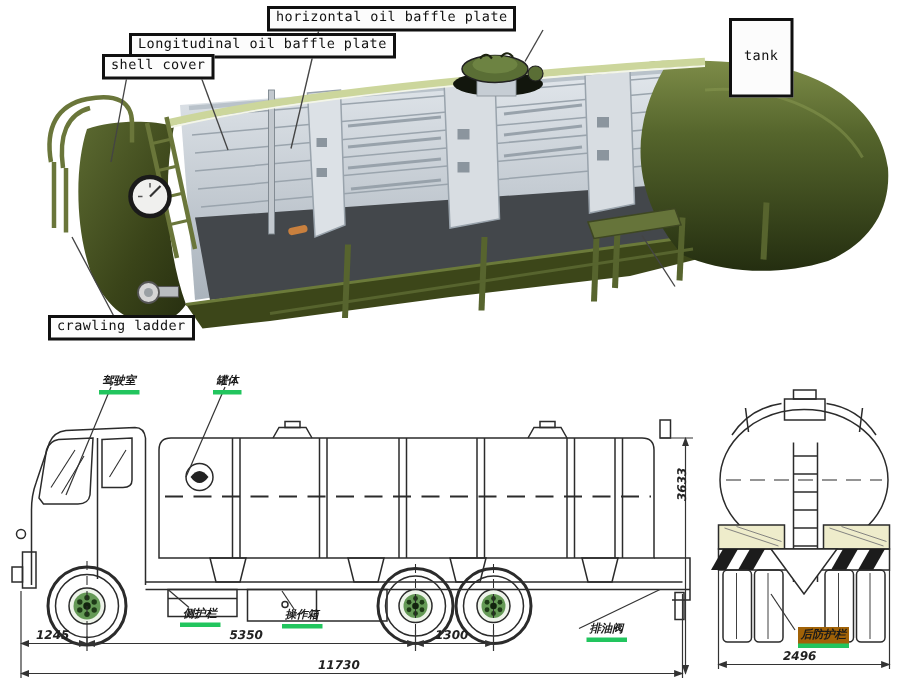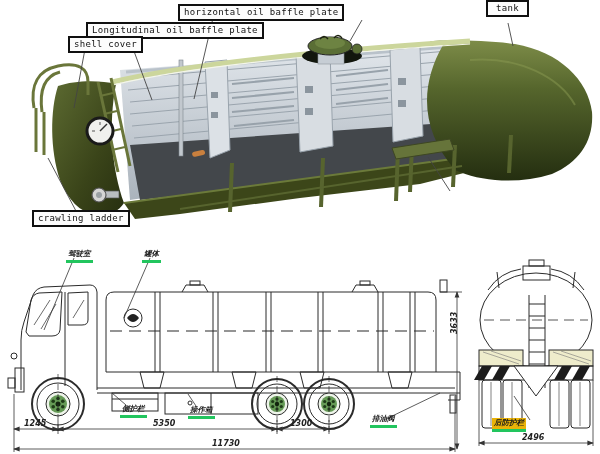--- a/index.html
+++ b/index.html
@@ -353,31 +353,31 @@
     <g stroke="#333" stroke-width="0.8">
       <line x1="479" y1="380" x2="479" y2="446"></line>
       <line x1="593" y1="380" x2="593" y2="446"></line>
       <line x1="479" y1="443" x2="593" y2="443" marker-start="url(#ar)" marker-end="url(#are)"></line>
       <line x1="530" y1="420" x2="514" y2="396"></line>
     </g>
   </g>
 </svg>
 
 <div class="elabel" style="left:178px;top:4px">horizontal oil baffle plate</div>
-<div class="elabel" style="left:486px;top:0;padding:1px 8px">tank</div>
+<div class="elabel" style="left:486px;top:12px;padding:19px 8px">tank</div>
 <div class="elabel" style="left:86px;top:22px">Longitudinal oil baffle plate</div>
 <div class="elabel" style="left:32px;top:210px">crawling ladder</div>
 <div class="elabel" style="left:68px;top:36px">shell cover</div>
 
 <div class="clabel" style="left:66px;top:249px">驾驶室</div>
 <div class="clabel" style="left:142px;top:249px">罐体</div>
 <div class="clabel" style="left:120px;top:404px">侧护栏</div>
 <div class="clabel" style="left:188px;top:405px">操作箱</div>
-<div class="clabel" style="left:370px;top:414px">排油阀</div>
-<div class="clabel" style="left:492px;top:418px;background:#eab308">后防护栏</div>
+<div class="clabel" style="left:391px;top:414px">排油阀</div>
+<div class="clabel" style="left:532px;top:418px;background:#a16207">后防护栏</div>
 
 <div class="dim" style="left:24px;top:419px">1245</div>
 <div class="dim" style="left:153px;top:419px">5350</div>
 <div class="dim" style="left:290px;top:419px">1300</div>
 <div class="dim" style="left:212px;top:439px">11730</div>
 <div class="dim vert" style="left:450px;top:334px">3633</div>
 <div class="dim" style="left:522px;top:433px">2496</div>
 
 </div>
 

